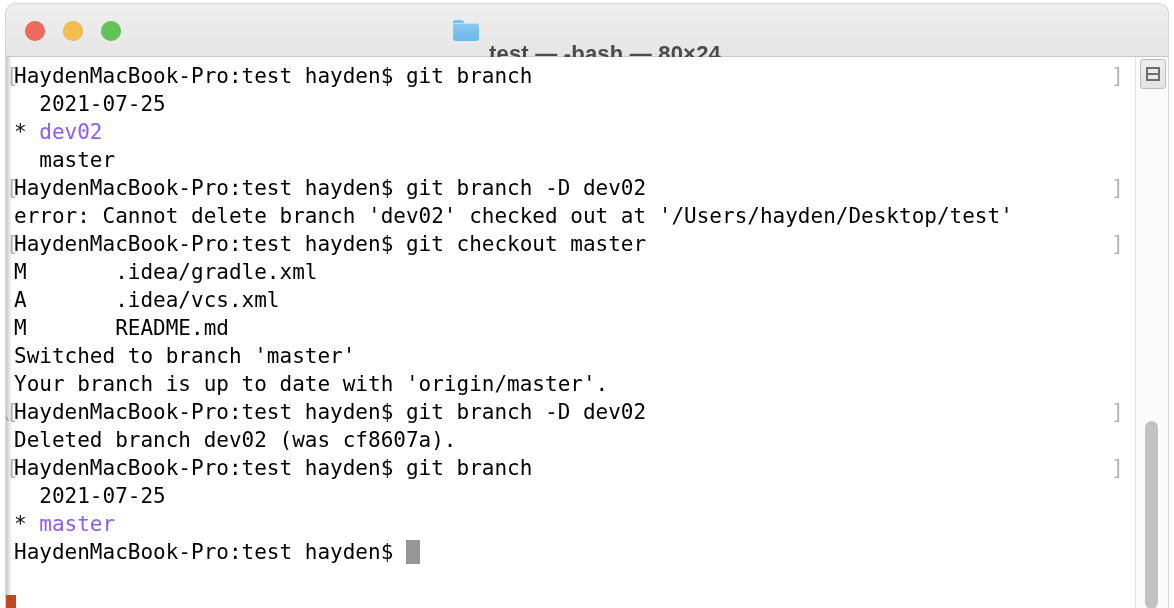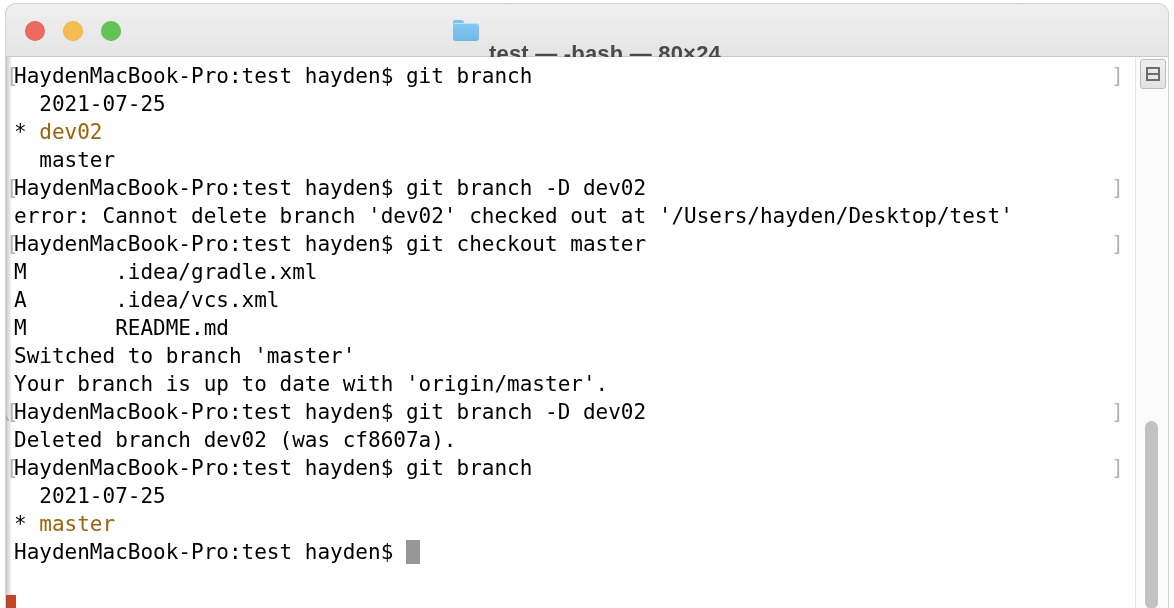--- a/index.html
+++ b/index.html
@@ -113,21 +113,21 @@
     font-size: 21px;
     line-height: 28px;
     color: #000000;
     white-space: pre;
   }
   .line {
     position: relative;
     height: 28px;
     padding-left: 8px;
   }
-  .green { color: #a16207; }
+  .green { color: #8b5cf6; }
   .bracket-open {
     color: #b4b4b4;
     position: absolute;
     left: 0px;
     top: 0;
   }
   .bracket-close {
     position: absolute;
     right: 12px;
     top: 0;

